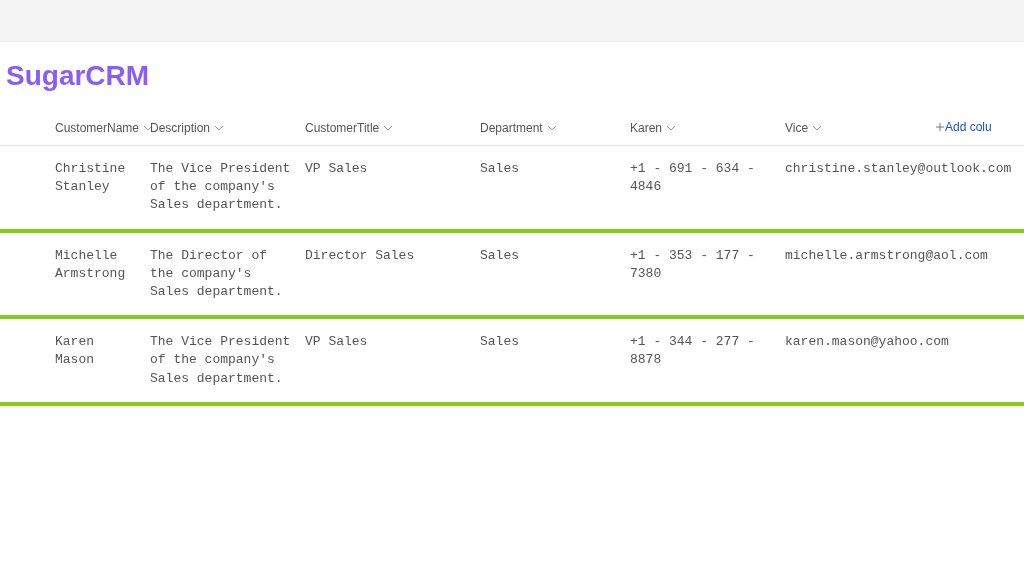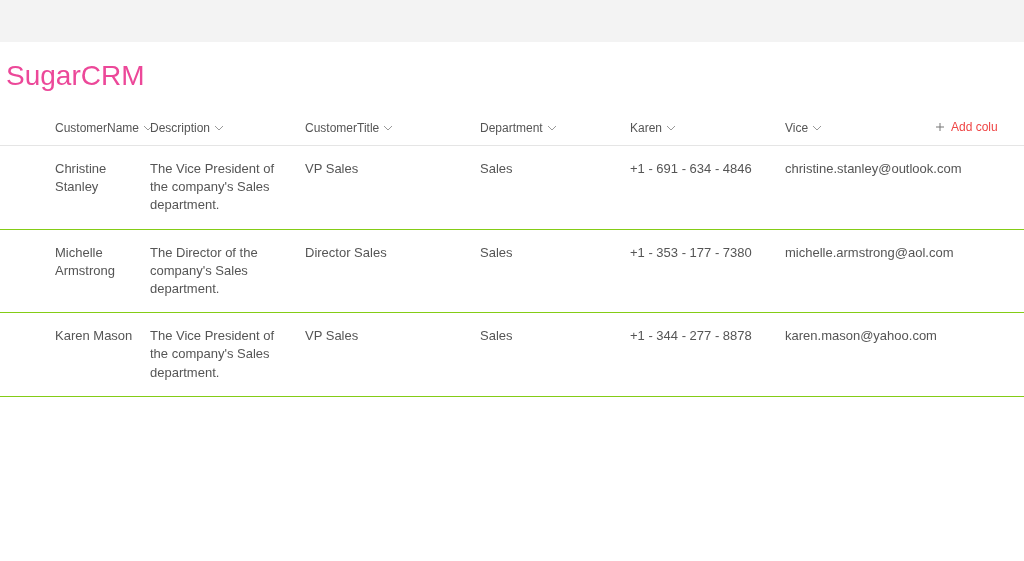--- a/index.html
+++ b/index.html
@@ -13,22 +13,22 @@
       font-size: 13px;
       color: #333;
     }
     .top-bar {
       background: #f3f3f3;
       height: 42px;
       width: 100%;
     }
     .page-title {
       font-size: 28px;
-      font-weight: 400;
-      color: #ec4899;
+      font-weight: 700;
+      color: #8b5cf6;
       padding: 18px 6px 18px 6px;
     }
     .table-container {
       width: 100%;
       overflow: hidden;
     }
     table {
       width: 100%;
       border-collapse: collapse;
       table-layout: fixed;
@@ -58,37 +58,38 @@
       display: inline-block;
       width: 10px;
       height: 10px;
     }
     .chevron svg {
       width: 10px;
       height: 10px;
       display: block;
     }
     tbody tr {
-      border-bottom: 1px solid #84cc16;
+      border-bottom: 4px solid #84cc16;
+      font-family: Liberation Mono, monospace;
     }
     td {
       vertical-align: top;
       padding: 14px 10px 14px 0;
       color: #555;
       font-size: 13px;
       line-height: 1.4;
     }
     td.col-first {
       padding-left: 55px;
     }
     .add-column {
       display: inline-flex;
       align-items: center;
-      gap: 6px;
-      color: #ef4444;
+      gap: 0;
+      color: #1d4ed8;
       cursor: pointer;
       white-space: nowrap;
     }
     .plus-icon {
       display: inline-block;
       width: 10px;
       height: 10px;
     }
     .plus-icon svg {
       width: 10px;

